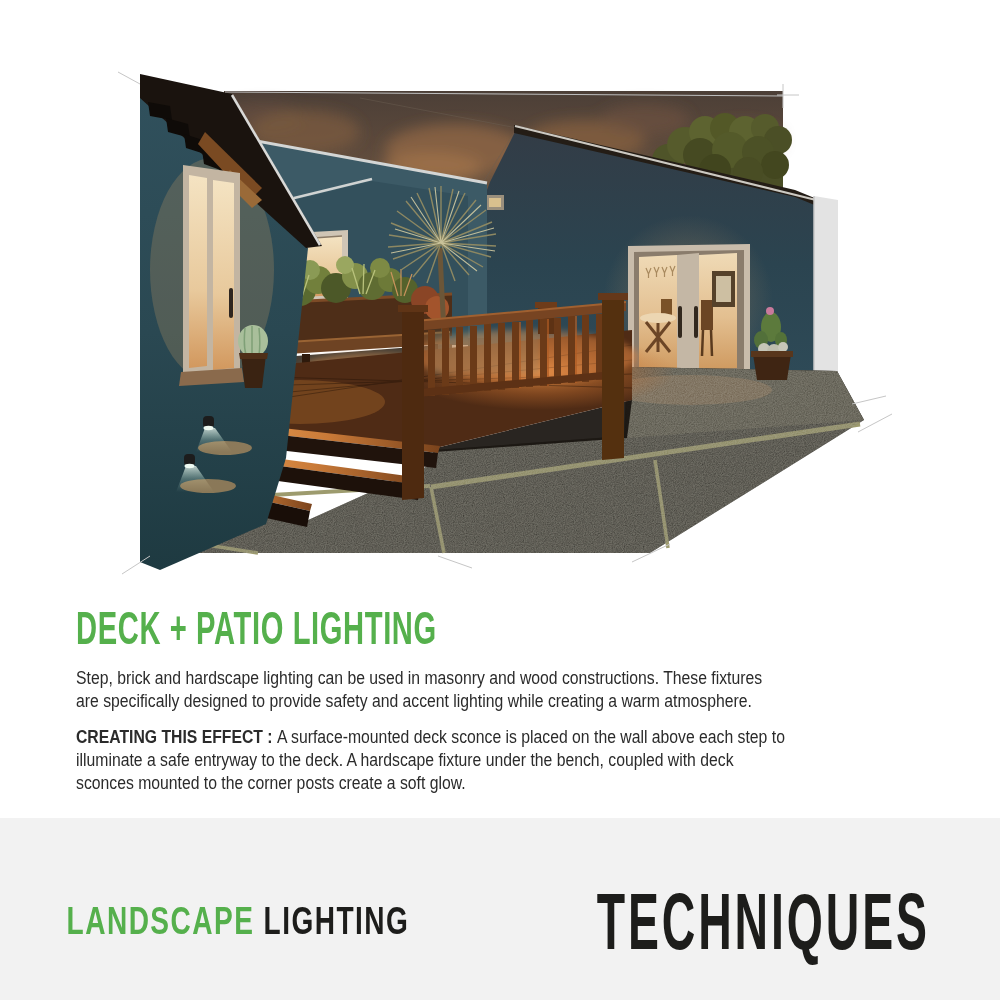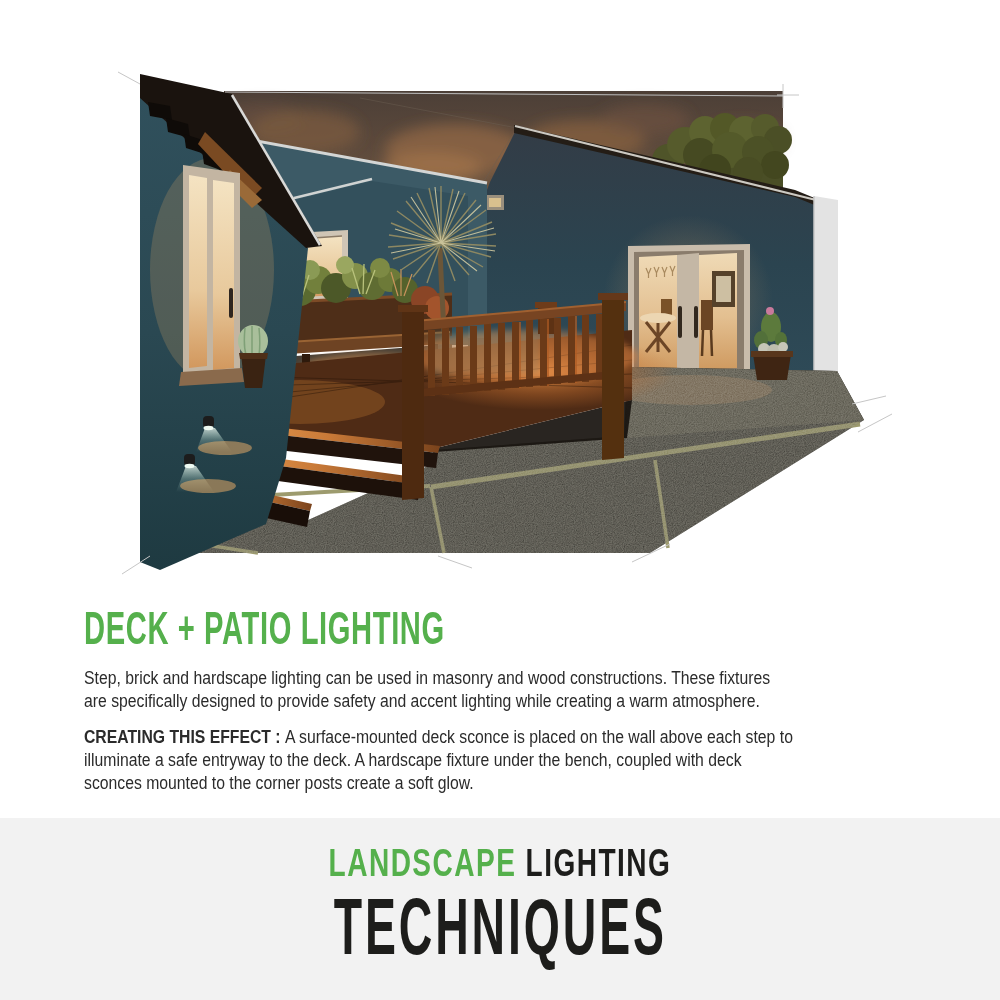--- a/index.html
+++ b/index.html
@@ -2,31 +2,31 @@
 <html style="--accent: #55b04c; --body-text: #2b2b2b; --footer-bg: #f2f2f2; --footer-text: #1d1d1b; --page-bg: #ffffff;"><head>
 <meta charset="utf-8">
 <style>
   :root{
     --accent:#55b04c; --body-text:#2b2b2b; --footer-bg:#f2f2f2; --footer-text:#1d1d1b; --page-bg:#ffffff;
   }
   html,body{margin:0;padding:0;background:#fff;}
   .canvas{position:relative;width:1000px;height:1000px;background:var(--page-bg);
           font-family:"Liberation Sans",sans-serif;overflow:hidden;}
   .illustration{position:absolute;left:0;top:0;width:1000px;height:820px;}
-  .textblock{position:absolute;left:84px;top:604px;width:900px;}
+  .textblock{position:absolute;left:76px;top:604px;width:900px;}
   .headline{margin:0;font-size:47px;font-weight:700;line-height:1;color:var(--accent);
             letter-spacing:1px;white-space:nowrap;display:inline-block;
             transform:scaleX(.62);transform-origin:0 50%;}
   .para{margin:0;font-size:17.5px;line-height:23px;color:var(--body-text);
         white-space:nowrap;transform:scaleX(.9);transform-origin:0 0;}
   .para.p1{margin-top:16px;}
   .para.p2{margin-top:13px;}
   .para strong{font-weight:700;margin-right:5px;}
   .footer{position:absolute;left:0;top:818px;width:1000px;height:182px;background:var(--footer-bg);
-          display:flex;flex-direction:column;align-items:center;padding-top:24px;box-sizing:border-box;}
+          display:flex;flex-direction:row;align-items:center;padding-top:24px;box-sizing:border-box;}
   .footer .line1{font-size:39px;font-weight:700;letter-spacing:2px;white-space:nowrap;
                  transform:scaleX(.72);transform-origin:50% 50%;color:var(--footer-text);line-height:1.1;}
   .footer .line1 .green{color:var(--accent);}
   .footer .line2{font-size:80px;font-weight:700;letter-spacing:5px;white-space:nowrap;
                  transform:scaleX(.58);transform-origin:50% 50%;color:var(--footer-text);line-height:1.0;margin-top:2px;}
 </style>
 </head>
 <body>
 
 <div class="canvas">

